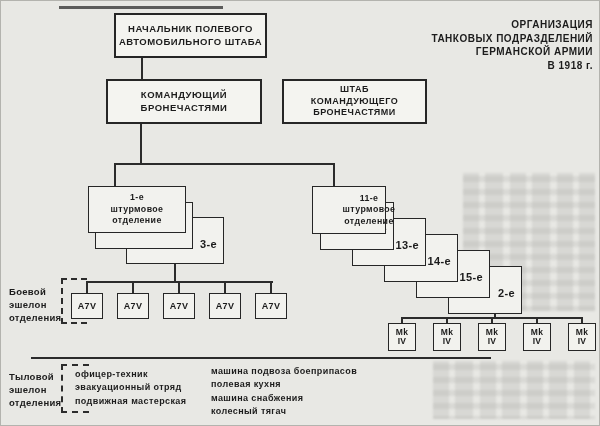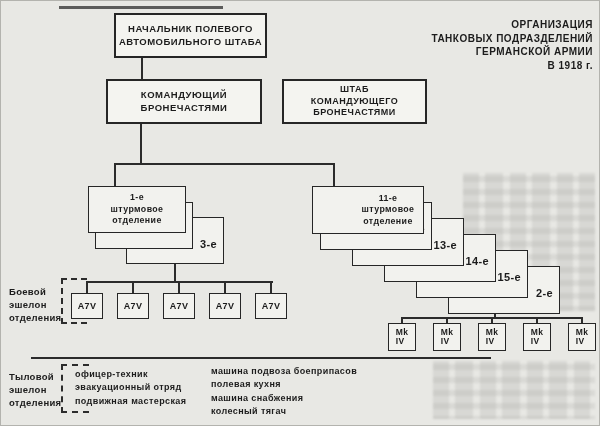--- a/index.html
+++ b/index.html
@@ -13,30 +13,30 @@
   .bx{
     position:absolute;background:#f4f4f0;border:2px solid #262626;box-sizing:border-box;
     display:flex;align-items:center;justify-content:center;text-align:center;
     font-size:9.5px;line-height:12.5px;letter-spacing:.5px;z-index:2;margin-left:43px;
   }
   
   .cbox{
     position:absolute;width:98px;height:47px;background:#f2f2ee;border:1.6px solid #262626;
     box-sizing:border-box;font-size:9px;letter-spacing:.4px;
   }
-  .rcbox{width:112px;height:48px;padding-left:40px;}
+  .rcbox{width:74px;height:48px;padding-left:40px;}
   .cfront{display:flex;align-items:center;justify-content:center;text-align:center;
     font-size:8.8px;line-height:11.5px;margin-left:24px;}
   .clabel{position:absolute;top:20px;right:6px;font-size:11px;}
   
   .ln{position:absolute;background:#2b2b2b;z-index:0;}
   
   .tank{
     position:absolute;background:#f2f2ee;border:1.8px solid #262626;box-sizing:border-box;
-    display:flex;align-items:center;justify-content:center;text-align:left;
+    display:flex;align-items:center;justify-content:center;text-align:center;
     font-size:9px;letter-spacing:.3px;z-index:2;
   }
   .a7v{width:32px;height:26px;top:292px;}
   .mk{width:28px;height:28px;top:322px;font-size:8.5px;line-height:9.5px;}
   
   .bracket{
     position:absolute;border-left:2px dashed #2c2c2c;border-top:2px dashed #2c2c2c;
     border-bottom:2px dashed #2c2c2c;box-sizing:border-box;z-index:1;
   }
   .side-label{position:absolute;font-size:9.5px;line-height:13px;letter-spacing:.3px;}

